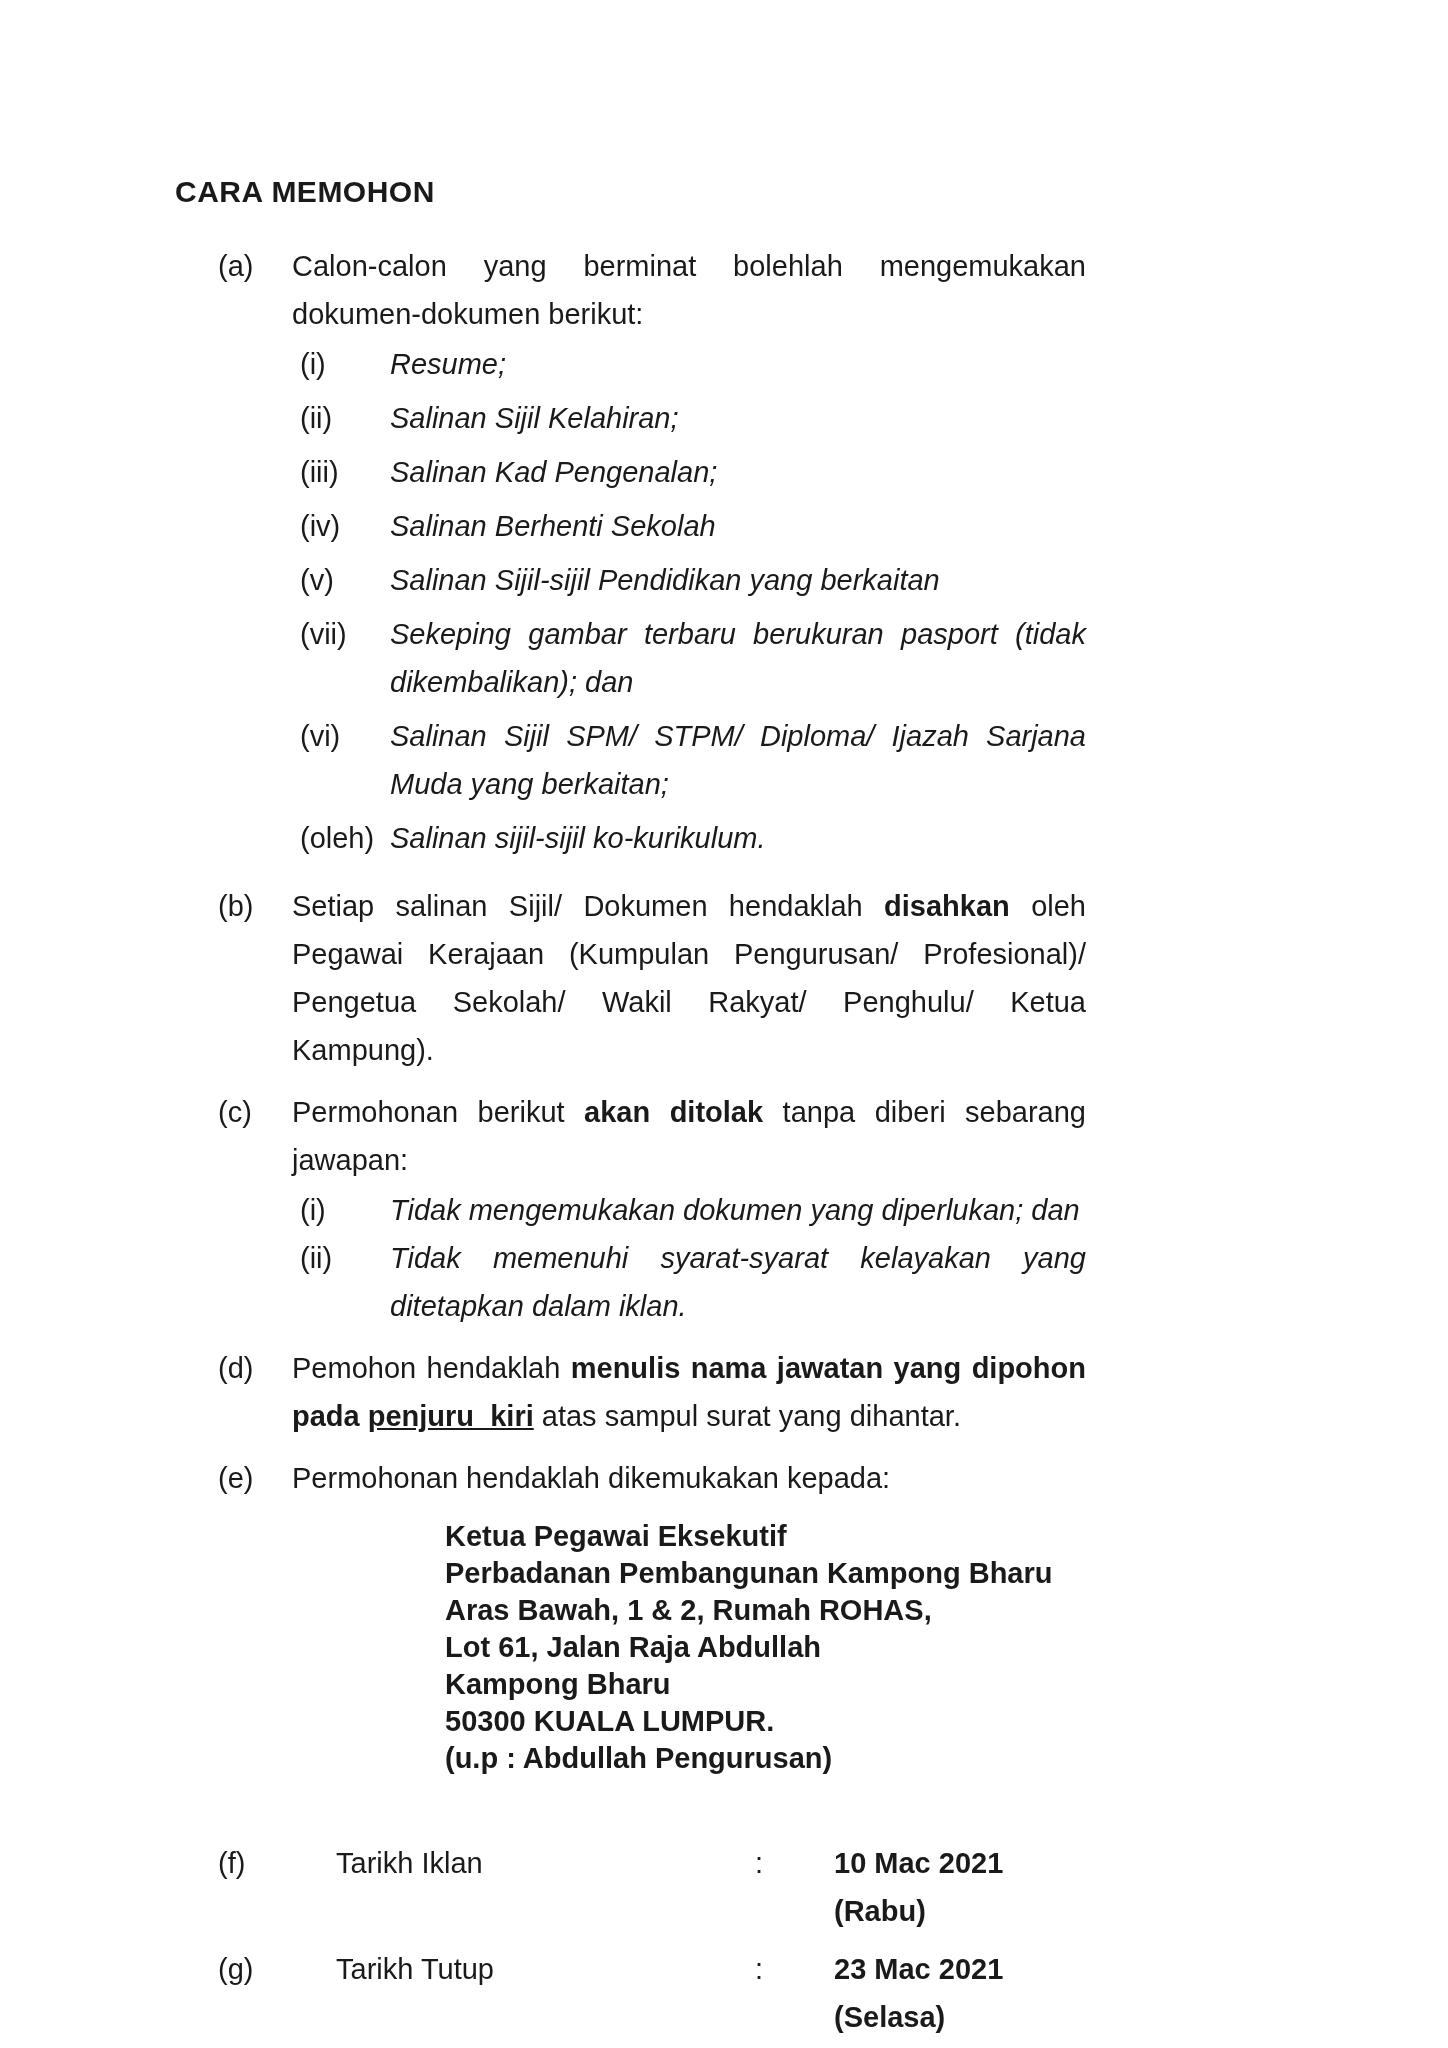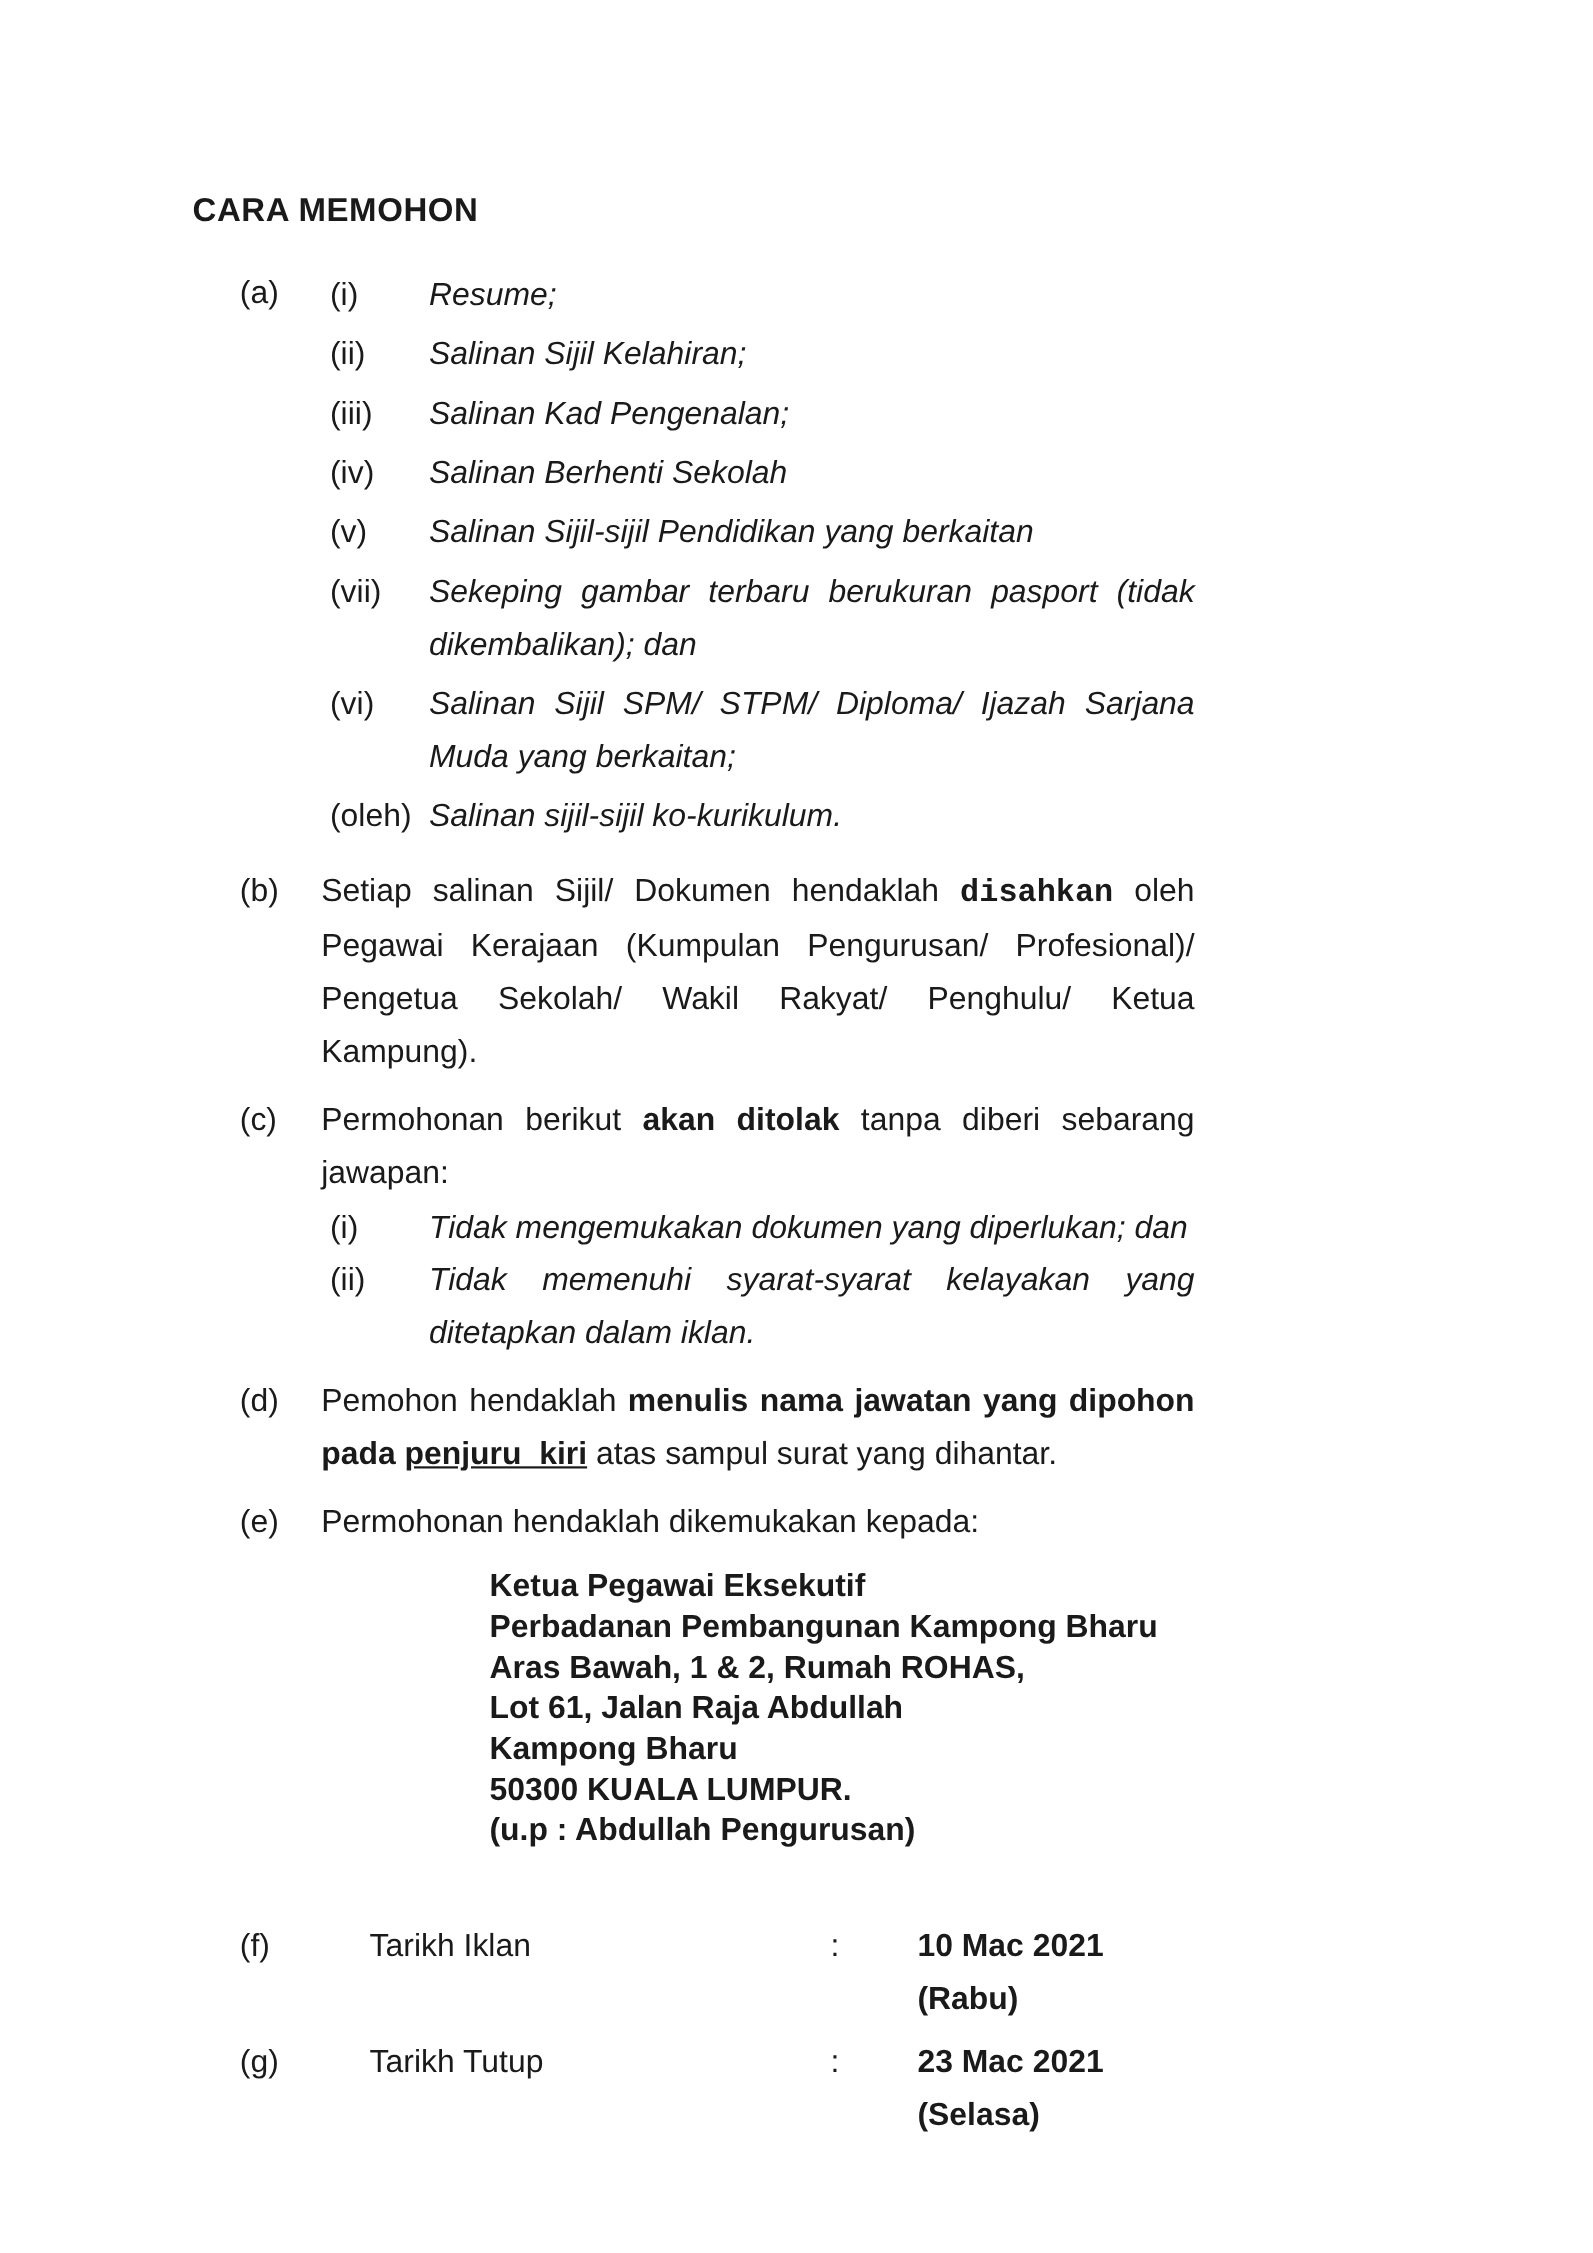--- a/index.html
+++ b/index.html
@@ -69,20 +69,21 @@
 <body>
 
 <div class="page">
   <div class="content">
 
     <h1 class="heading">CARA MEMOHON</h1>
 
     <div class="item first">
       <div class="item-label">(a)</div>
       <div class="item-body">
+        <p class="justify">Calon-calon yang berminat bolehlah mengemukakan dokumen-dokumen berikut:</p>
         <div class="sublist">
           <div class="sub">
             <div class="sub-num">(i)</div>
             <p class="sub-text justify">Resume;</p>
           </div>
           <div class="sub">
             <div class="sub-num">(ii)</div>
             <p class="sub-text justify">Salinan Sijil Kelahiran;</p>
           </div>
           <div class="sub">
@@ -109,21 +110,21 @@
             <div class="sub-num">(oleh)</div>
             <p class="sub-text justify">Salinan sijil-sijil ko-kurikulum.</p>
           </div>
         </div>
       </div>
     </div>
 
     <div class="item">
       <div class="item-label">(b)</div>
       <div class="item-body">
-        <p class="justify rich"><span>Setiap salinan Sijil/ Dokumen hendaklah </span><span style="font-weight: 700; font-family: Liberation Mono, monospace;">disahkan</span><span> oleh Pegawai Kerajaan (Kumpulan Pengurusan/ Profesional)/ Pengetua Sekolah/ Wakil Rakyat/ Penghulu/ Ketua Kampung).</span></p>
+        <p class="justify rich"><span>Setiap salinan Sijil/ Dokumen hendaklah </span><span style="font-weight: 700;">disahkan</span><span> oleh Pegawai Kerajaan (Kumpulan Pengurusan/ Profesional)/ Pengetua Sekolah/ Wakil Rakyat/ Penghulu/ Ketua Kampung).</span></p>
       </div>
     </div>
 
     <div class="item">
       <div class="item-label">(c)</div>
       <div class="item-body">
         <p class="justify rich"><span>Permohonan berikut </span><span style="font-weight: 700;">akan ditolak</span><span> tanpa diberi sebarang jawapan:</span></p>
         <div class="sublist">
           <div class="sub tight">
             <div class="sub-num">(i)</div>

